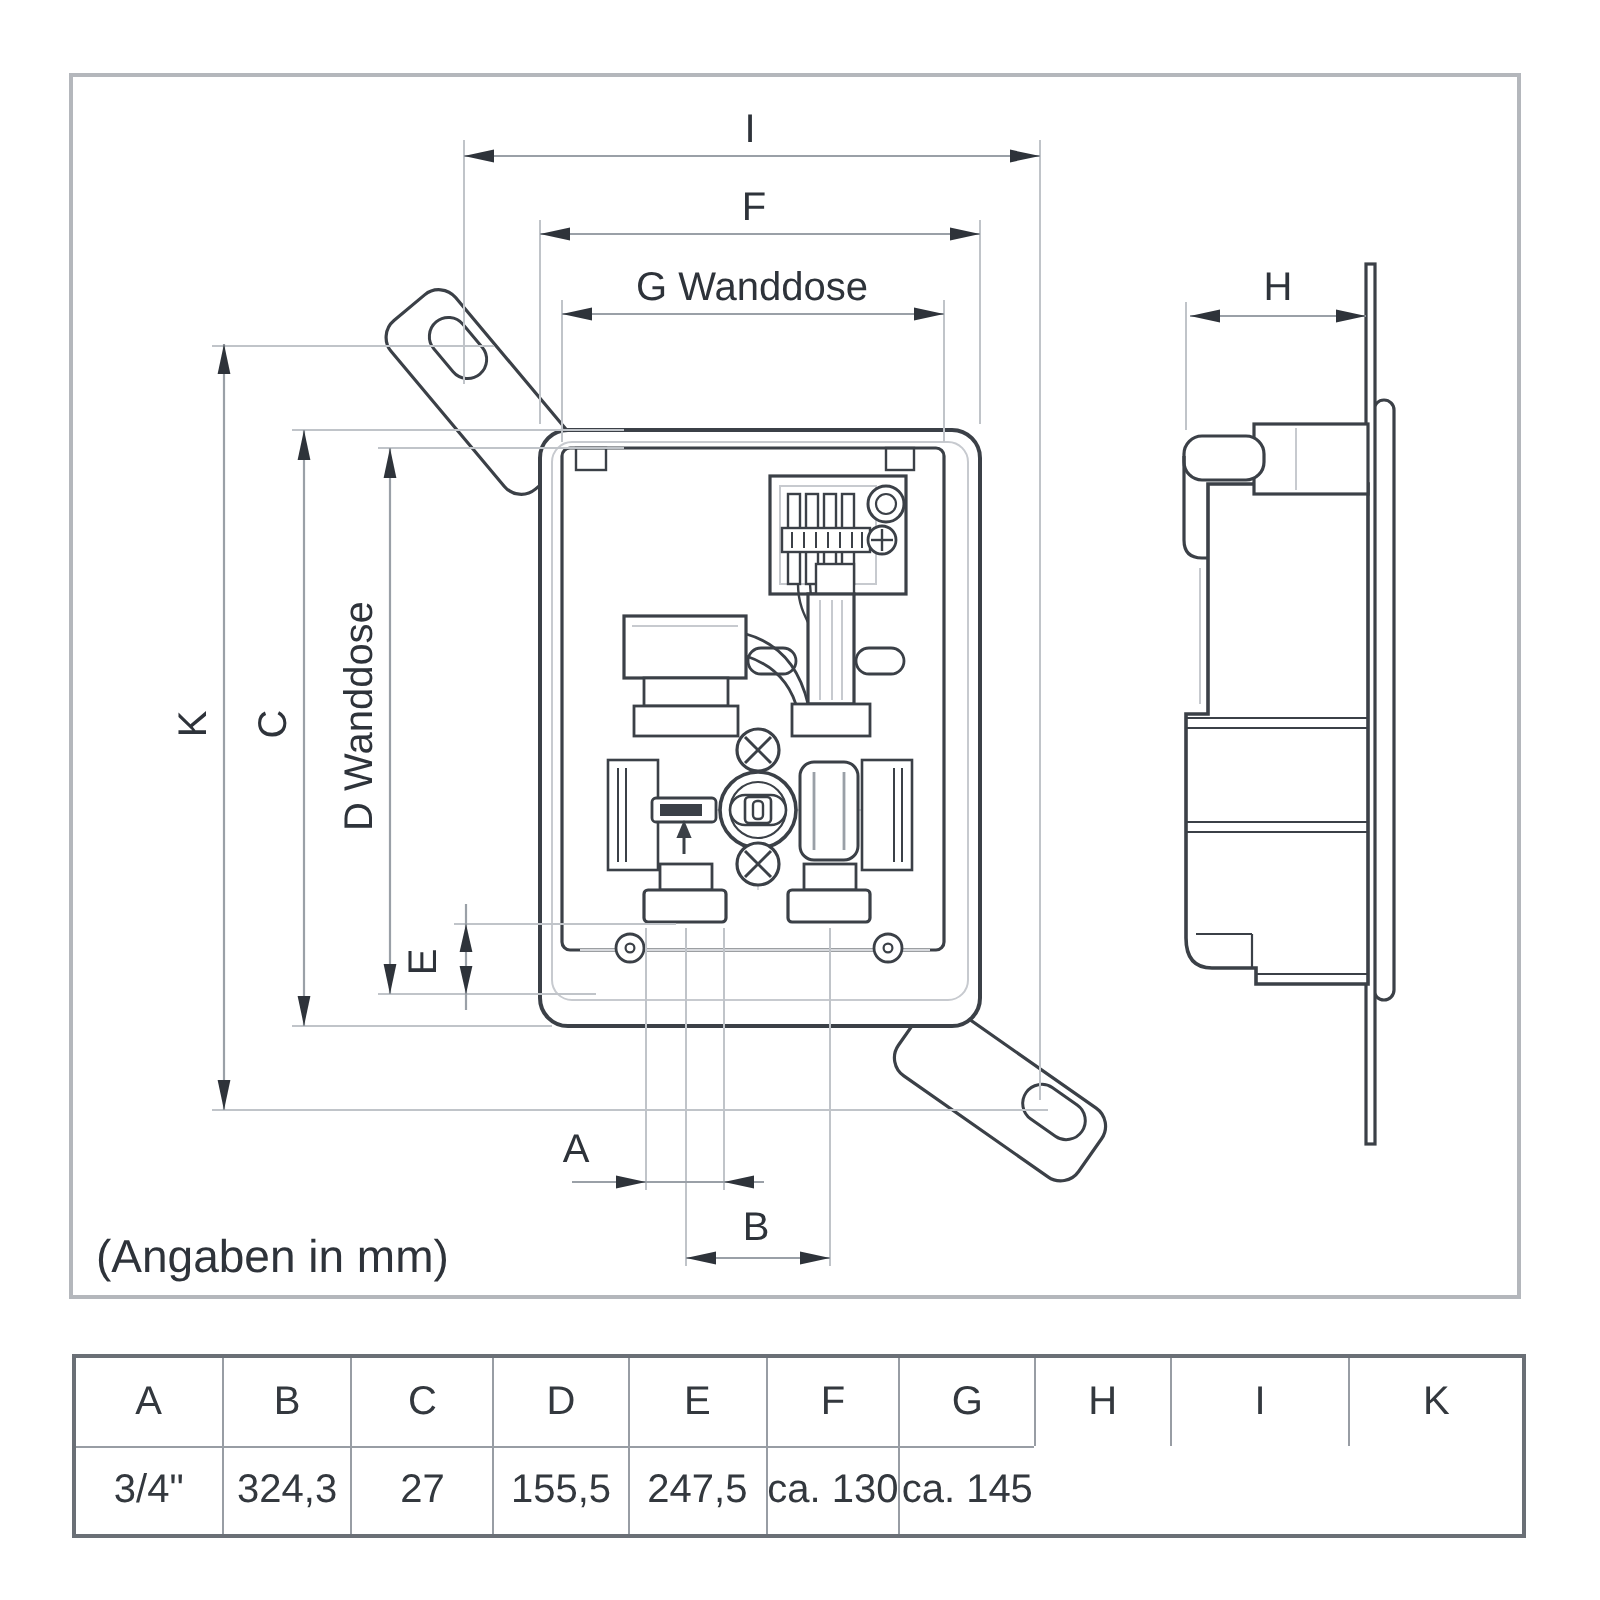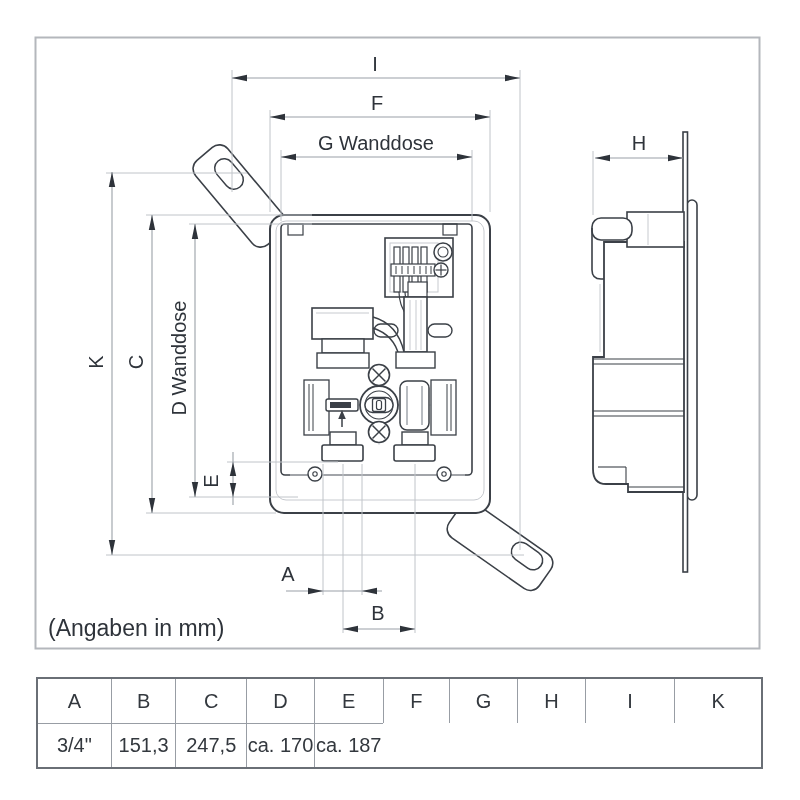--- a/index.html
+++ b/index.html
@@ -258,19 +258,21 @@
   <div class="cell">C</div>
   <div class="cell">D</div>
   <div class="cell">E</div>
   <div class="cell">F</div>
   <div class="cell">G</div>
   <div class="cell">H</div>
   <div class="cell">I</div>
   <div class="cell">K</div>
 
   <div class="cell first val">3/4"</div>
-  <div class="cell val">151,3</div>
+  <div class="cell val">324,3</div>
+  <div class="cell val">27</div>
+  <div class="cell val">155,5</div>
   <div class="cell val">247,5</div>
-  <div class="cell val">ca. 170</div>
-  <div class="cell val">ca. 187</div>
+  <div class="cell val">ca. 130</div>
+  <div class="cell val">ca. 145</div>
 </div>
 
 </div>
 
 </body></html>

